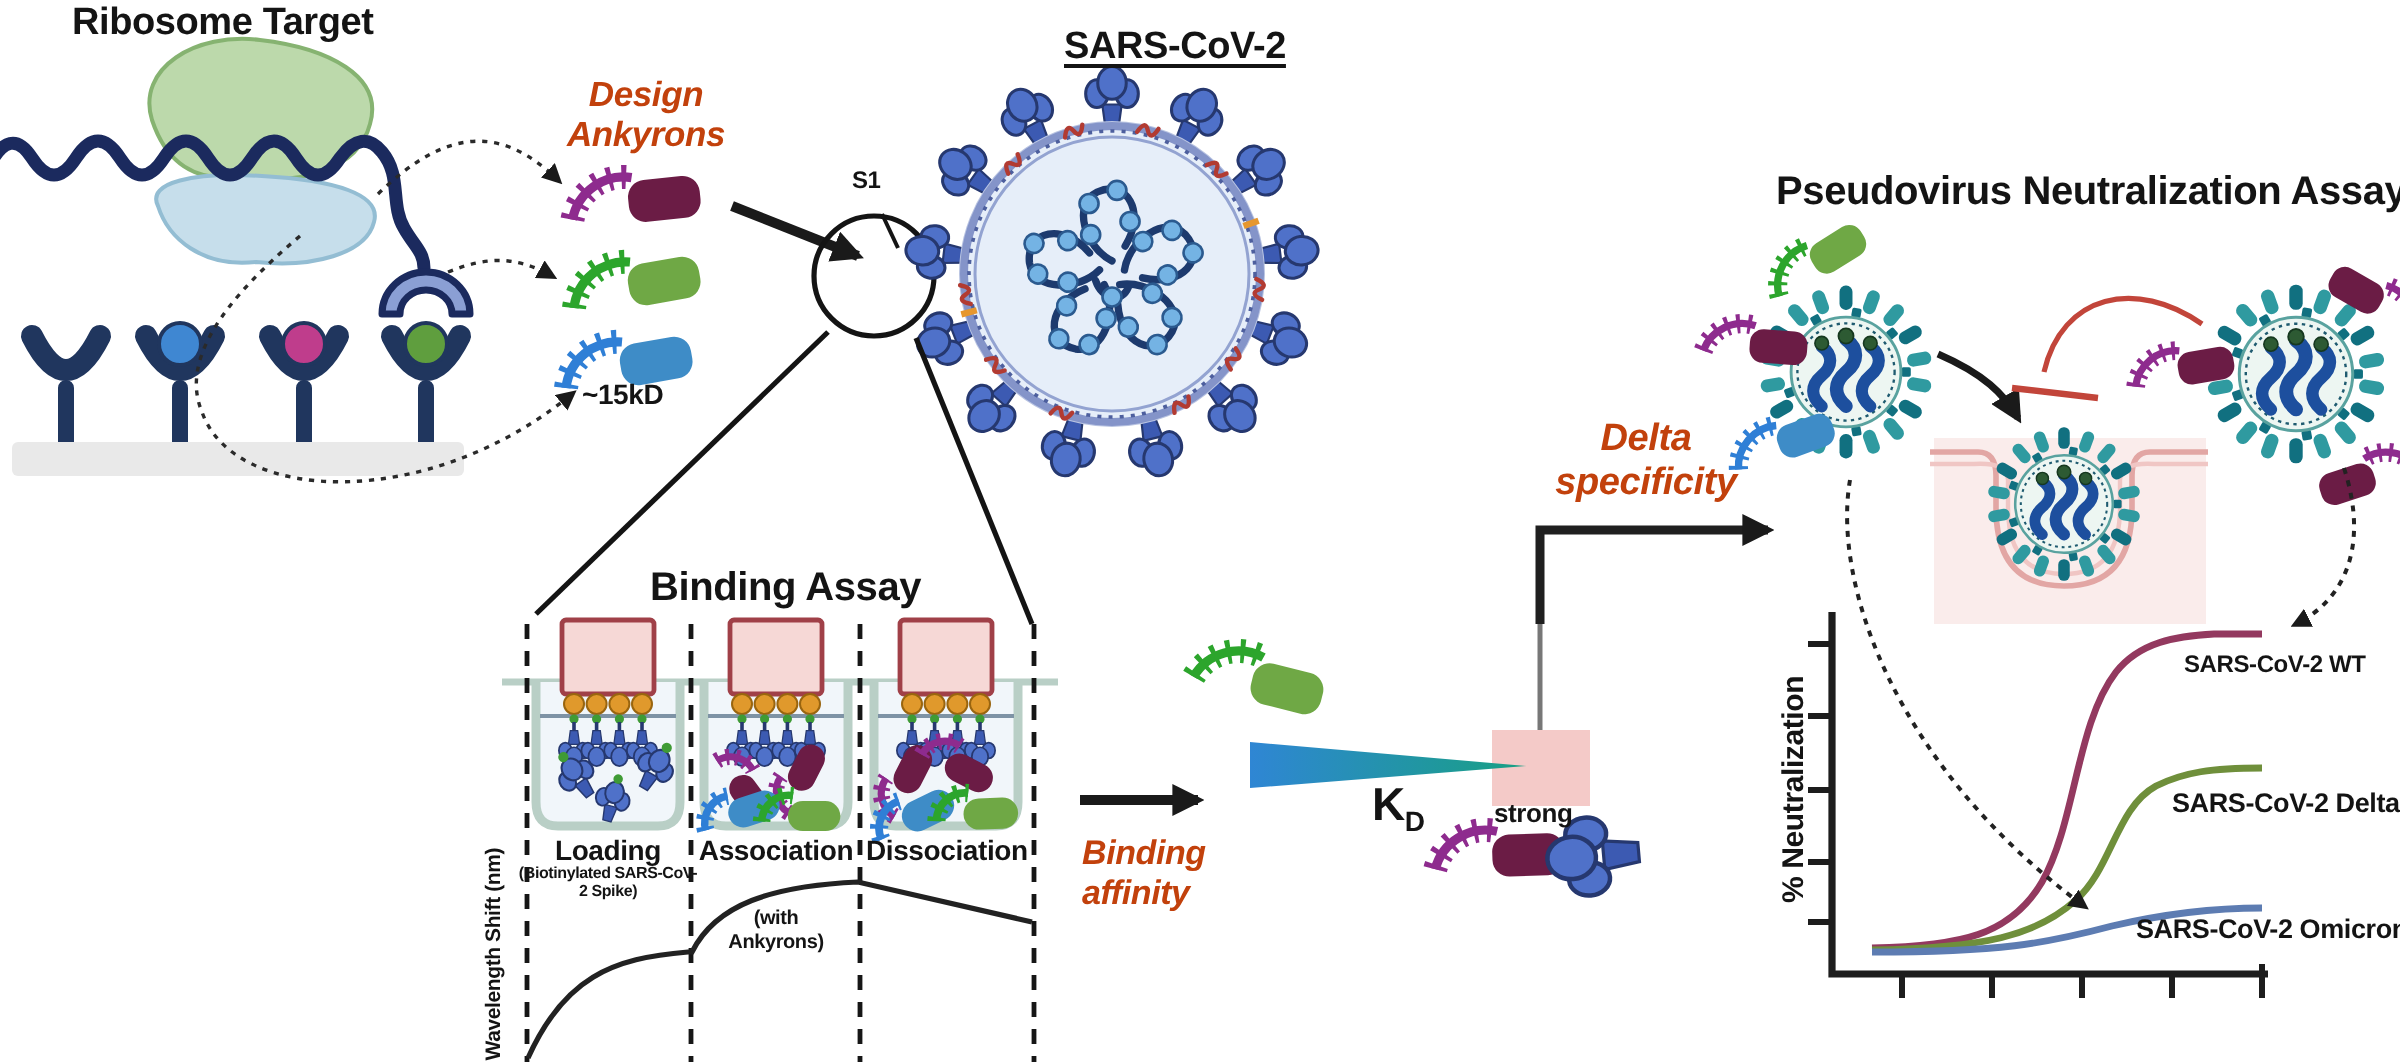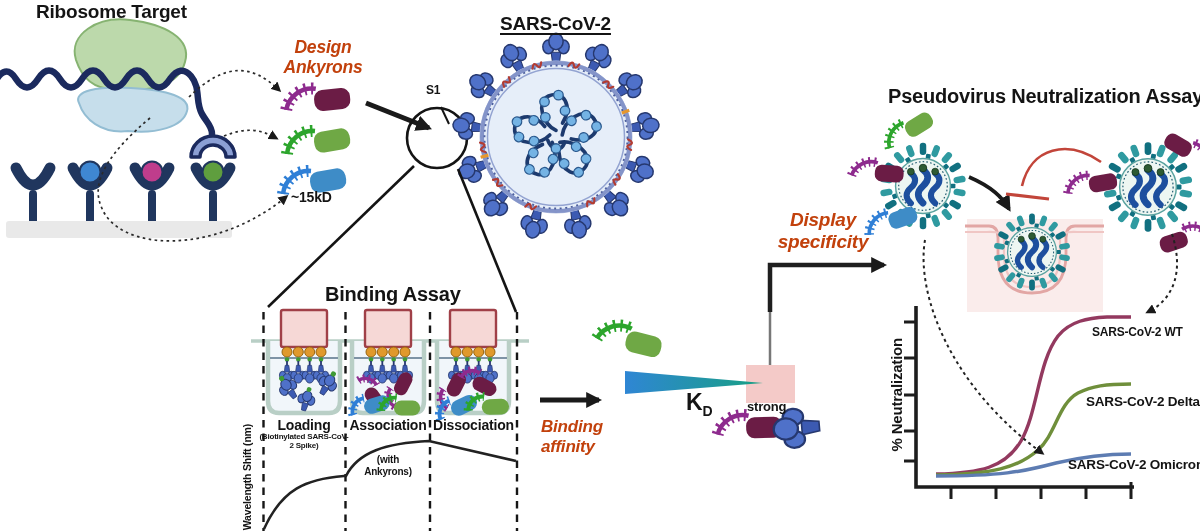--- a/index.html
+++ b/index.html
@@ -4,21 +4,21 @@
 <style>
   html,body{margin:0;padding:0;background:#fff;}
   #stage{position:relative;width:1200px;height:531px;overflow:hidden;background:#fff;
          font-family:"Liberation Sans",sans-serif;}
   svg.art{position:absolute;left:0;top:0;}
   .t{position:absolute;font-family:"Liberation Sans",sans-serif;font-weight:700;color:#141414;
      line-height:1.16;letter-spacing:-0.2px;white-space:nowrap;}
   .wrap{white-space:normal;}
   .ctr{text-align:center;}
   .red{color:#c2410c;font-style:italic;}
-  .underl{text-decoration:underline;text-underline-offset:3px;text-decoration-thickness:2px;}
+  .underl{text-decoration:underline;text-underline-offset:3px;text-decoration-thickness:2px;margin-left:32px;}
   .rot{transform:rotate(-90deg);}
 </style>
 </head>
 <body>
 
 <div id="stage">
 
 <svg class="art" width="1200" height="531" viewBox="0 0 1200 531">
   <defs>
     <linearGradient id="wg" x1="0" y1="0" x2="1" y2="0">
@@ -346,21 +346,21 @@
 <div class="t ctr" style="left:264px;top:417px;width:80px;font-size:14px">Loading</div>
 <div class="t ctr wrap" style="left:258px;top:432px;width:92px;font-size:8px">(Biotinylated SARS-CoV-2 Spike)</div>
 <div class="t ctr" style="left:348px;top:417px;width:80px;font-size:14px">Association</div>
 <div class="t ctr wrap" style="left:353px;top:454px;width:70px;font-size:10px">(with Ankyrons)</div>
 <div class="t ctr" style="left:433px;top:417px;width:80px;font-size:14px">Dissociation</div>
 <div class="t ctr rot" style="left:191px;top:471px;width:112px;font-size:10.5px">Wavelength Shift (nm)</div>
 
 <div class="t red wrap" style="left:541px;top:417px;width:80px;font-size:17px">Binding affinity</div>
 <div class="t" style="left:686px;top:389px;font-size:23px"><span>K</span><sub style="font-size:14px">D</sub></div>
 <div class="t" style="left:747px;top:399px;font-size:13px;font-weight:600">strong</div>
-<div class="t red ctr wrap" style="left:768px;top:209px;width:110px;font-size:19px">Display specificity</div>
+<div class="t red ctr wrap" style="left:768px;top:209px;width:110px;font-size:19px">Delta specificity</div>
 
 <div class="t" style="left:888px;top:85px;font-size:20px">Pseudovirus Neutralization Assay</div>
 <div class="t ctr rot" style="left:831px;top:386px;width:132px;font-size:15px">% Neutralization</div>
 <div class="t" style="left:1092px;top:326px;font-size:12px">SARS-CoV-2 WT</div>
 <div class="t" style="left:1086px;top:394px;font-size:13.5px">SARS-CoV-2 Delta</div>
 <div class="t" style="left:1068px;top:457px;font-size:13.5px">SARS-CoV-2 Omicron</div>
 
 </div>
 
 </body></html>

